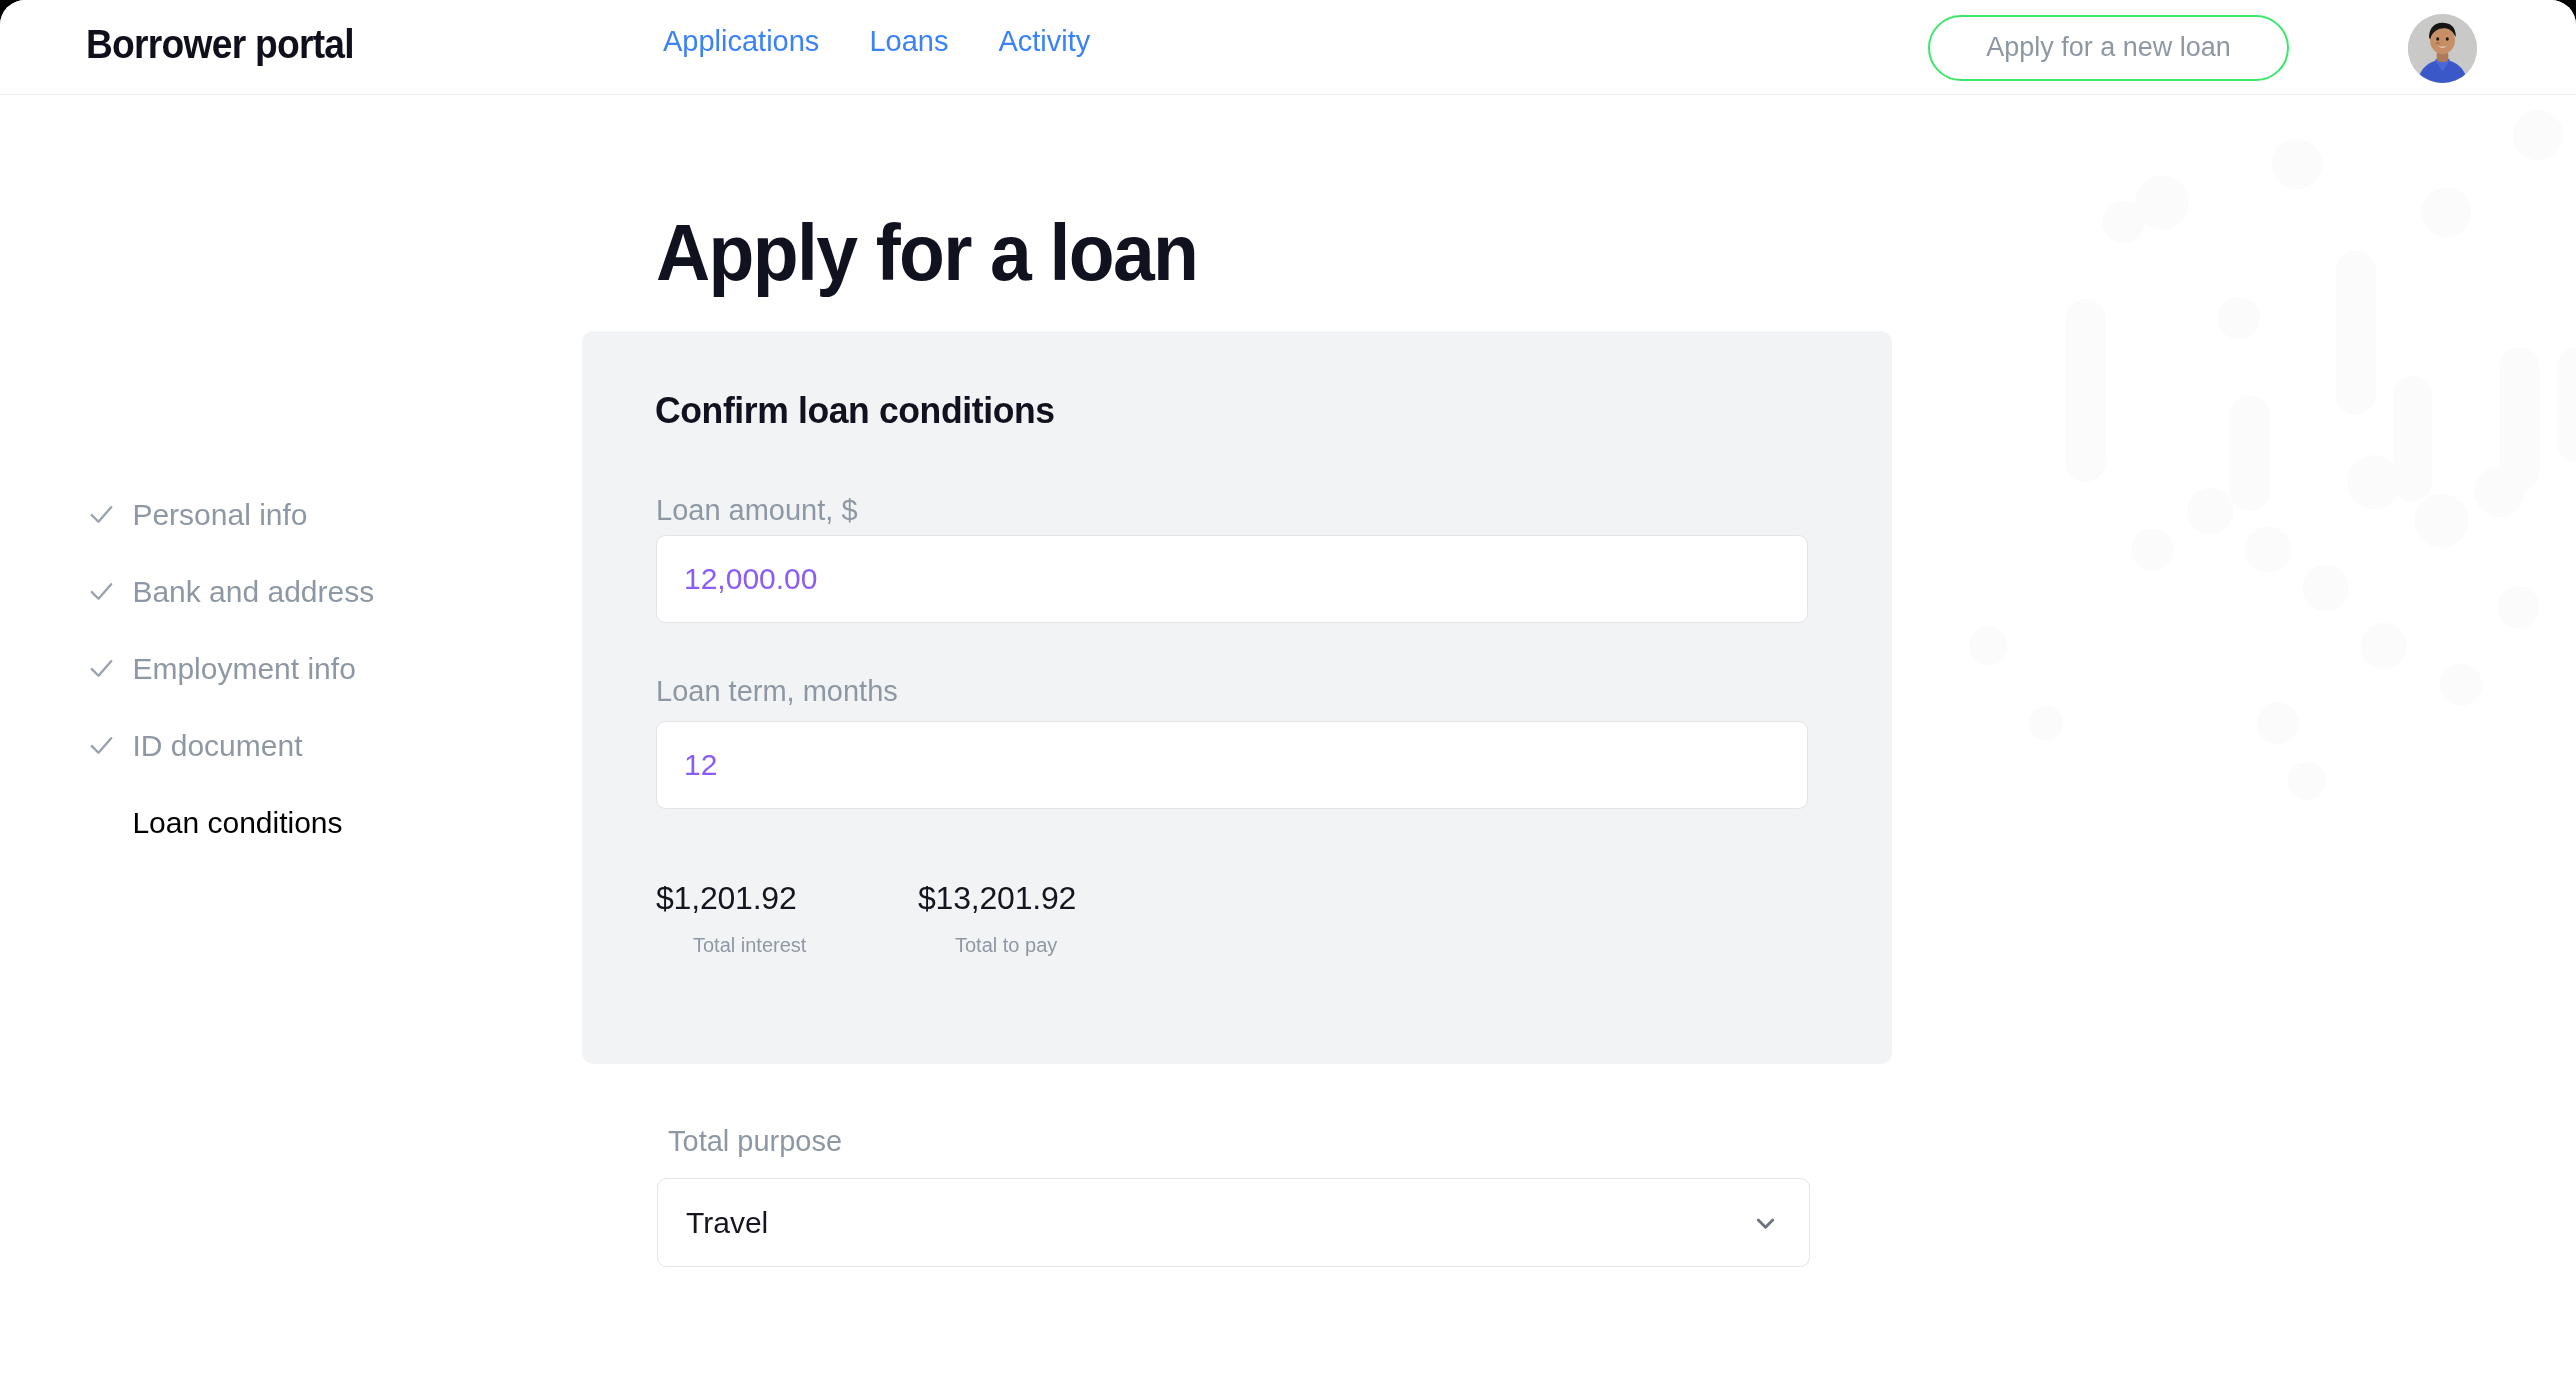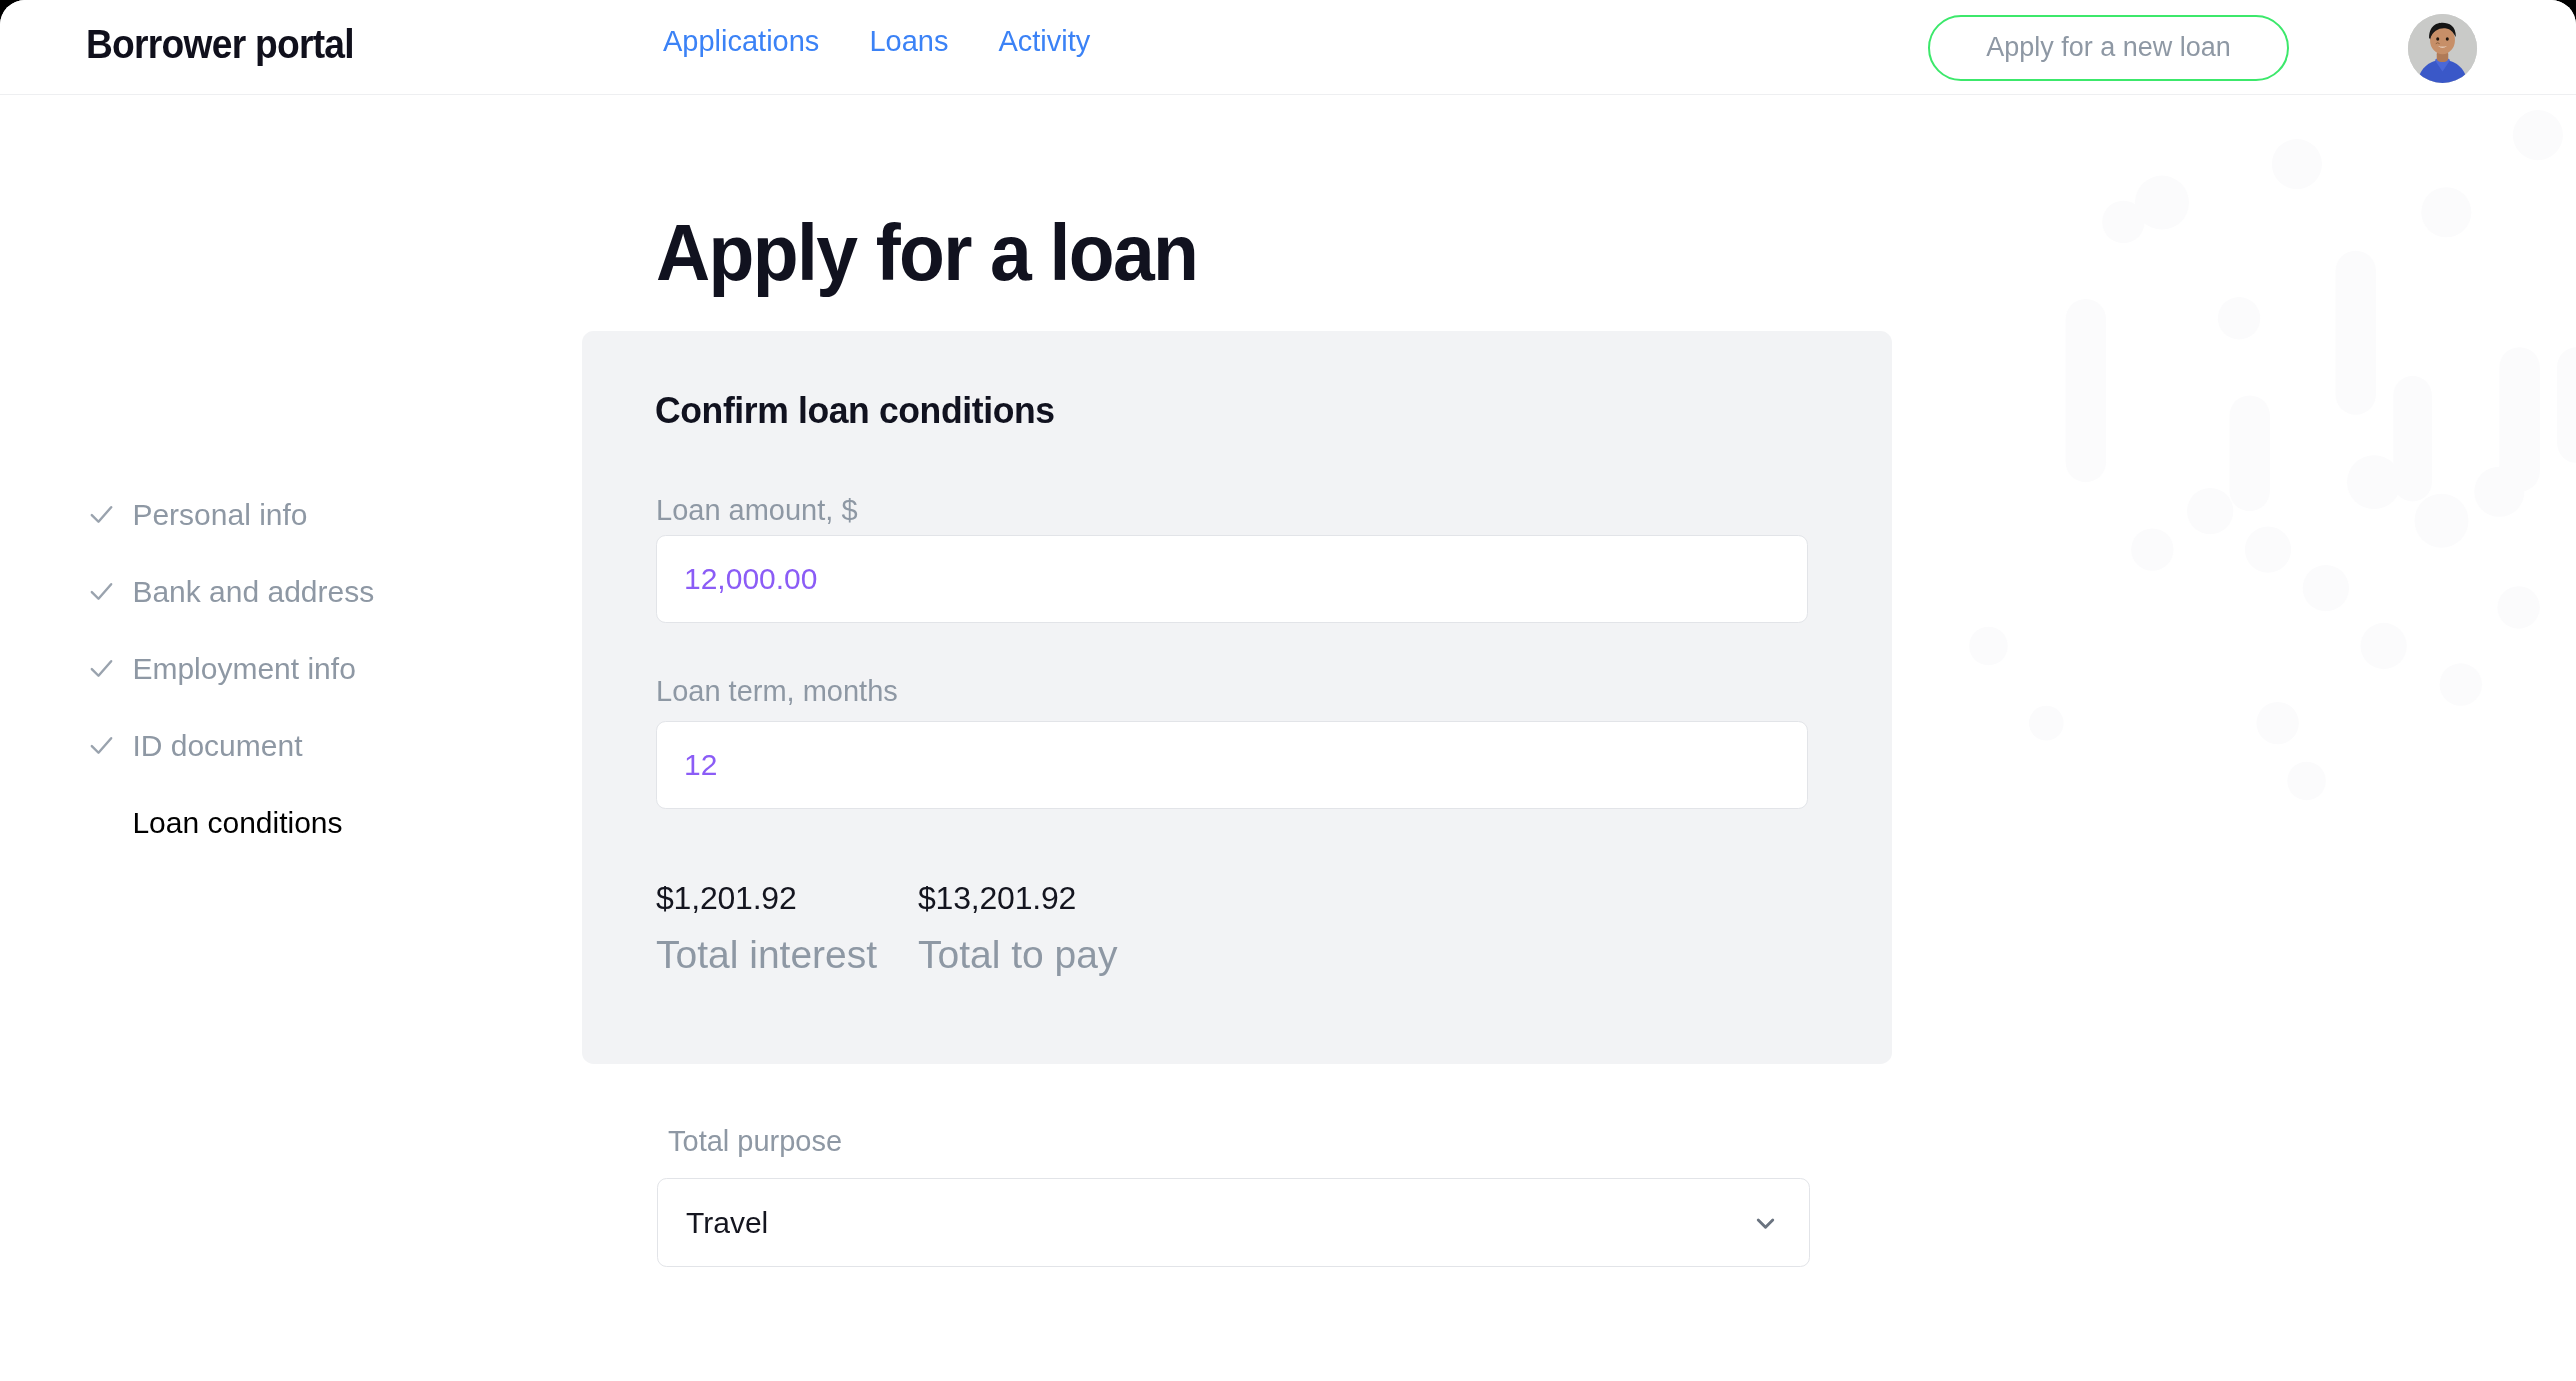--- a/index.html
+++ b/index.html
@@ -219,24 +219,25 @@
   .summary-item.i2 { width: auto; }
   .summary-value {
     font-size: 32px;
     color: #14151f;
     line-height: 1;
     white-space: nowrap;
     letter-spacing: -0.2px;
   }
   .summary-label {
     margin-top: 21px;
-    font-size: 39px;
+    font-size: 20px;
     color: #8e98a4;
     line-height: 1;
     white-space: nowrap;
+    margin-left: 37px;
   }
 
   
   .purpose-label {
     position: absolute;
     left: 668px;
     top: 1127px;
     font-size: 29px;
     color: #8e98a4;
     line-height: 1;

